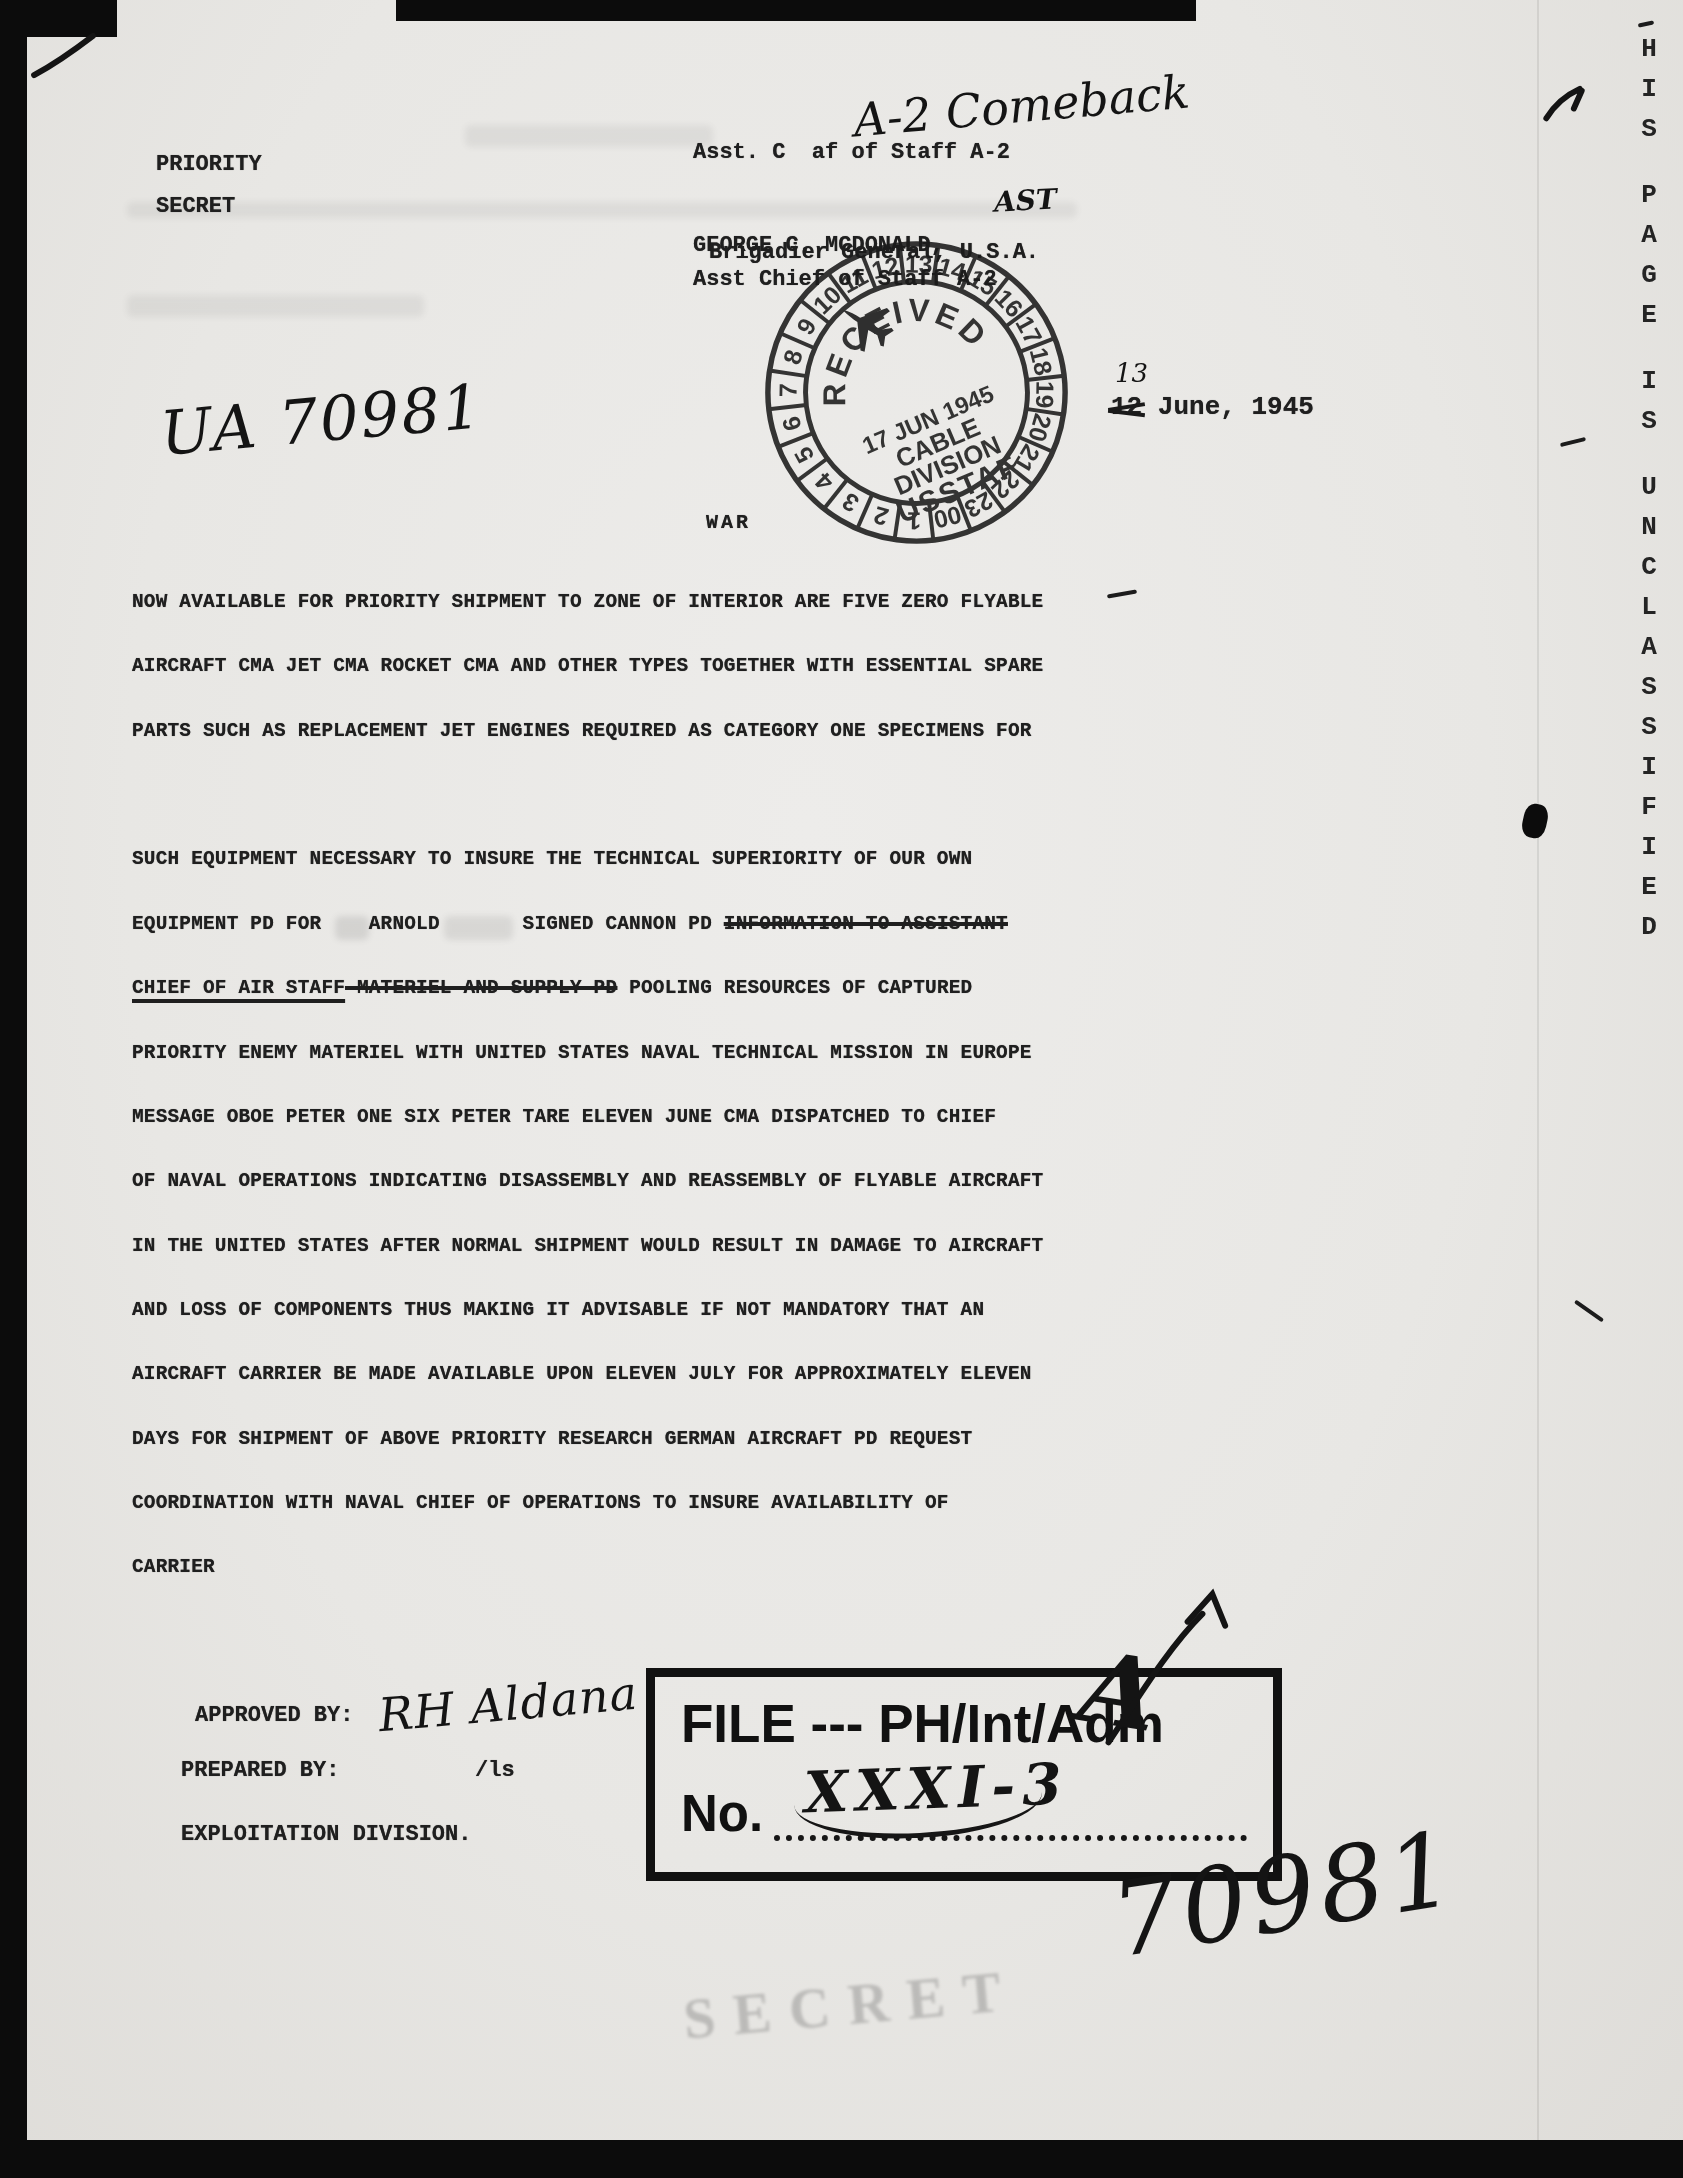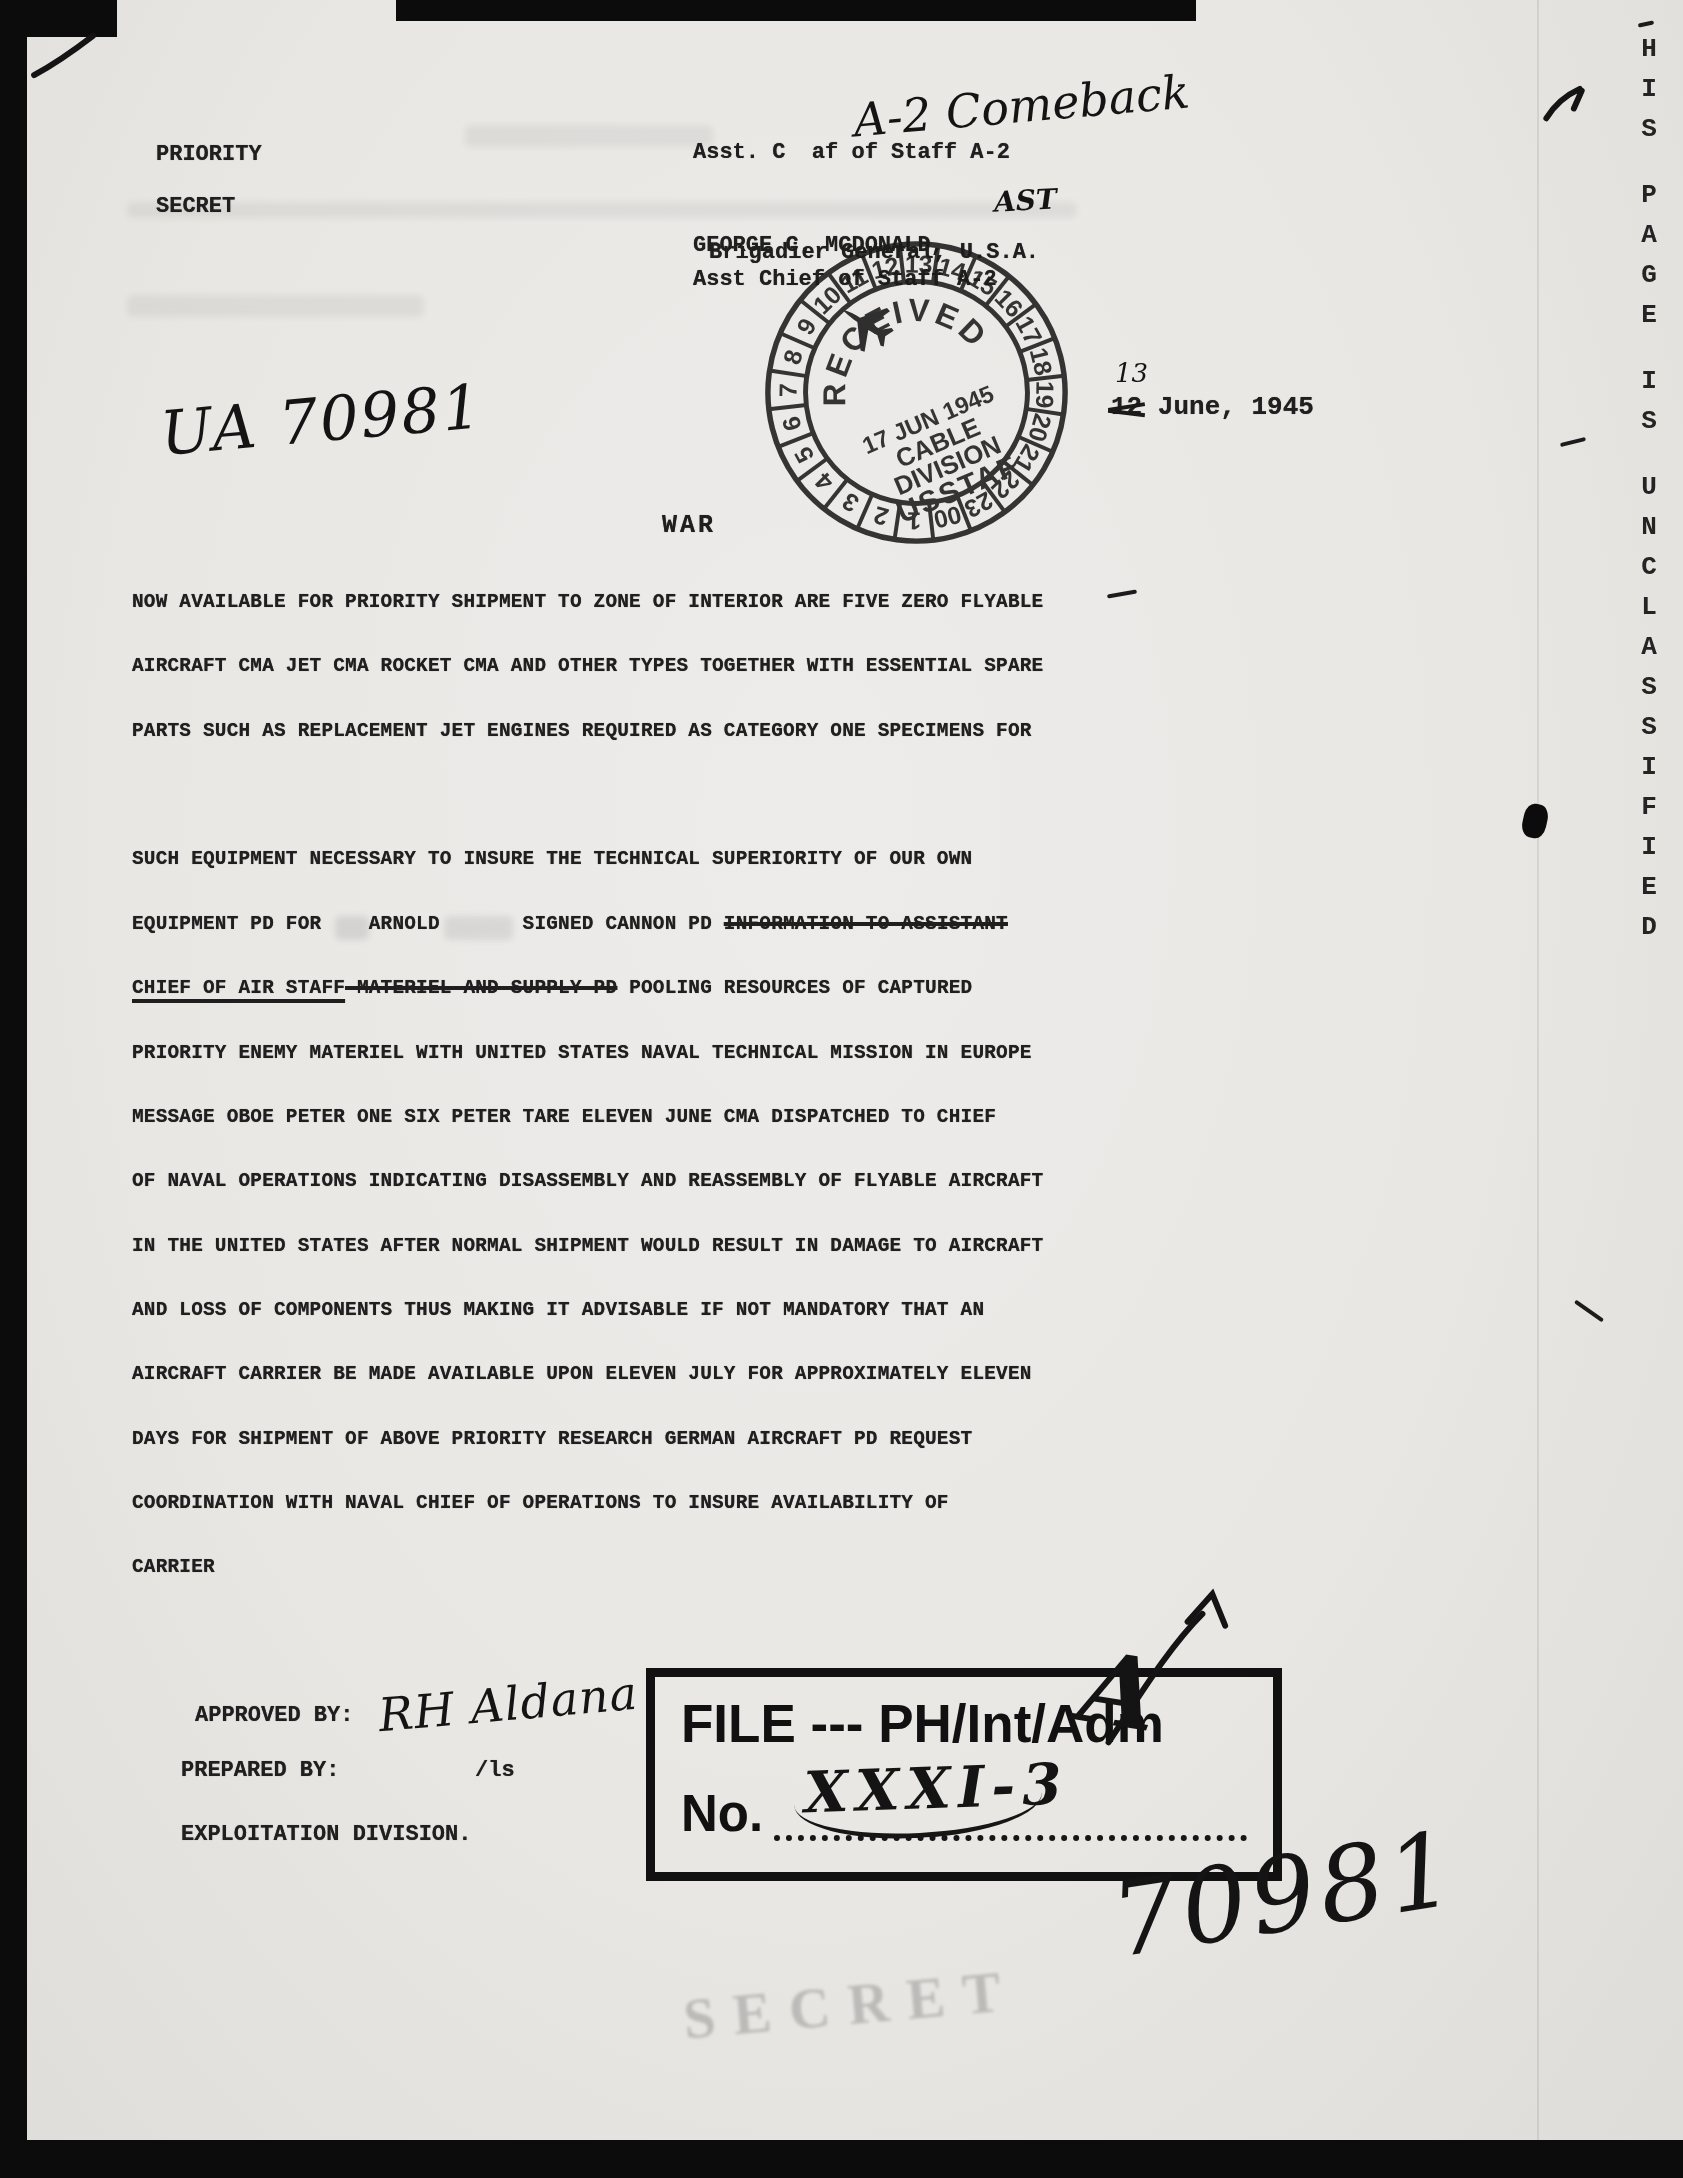--- a/index.html
+++ b/index.html
@@ -66,21 +66,21 @@
   <svg class="pen" style="left:28px;top:28px;" width="75" height="55" viewBox="0 0 76 56">
       <path d="M6,48 Q32,34 66,8"></path>
     </svg>
   <div class="penmark" style="left:1107px;top:592px;width:30px;height:4px;transform:rotate(-10deg);"></div>
   <svg class="pen" style="left:1540px;top:79px;" width="50" height="59" viewBox="0 0 50 60">
       <path d="M6,40 Q18,20 40,10 M34,30 L42,12"></path>
     </svg>
   <div class="penmark" style="left:1560px;top:440px;width:26px;height:4px;transform:rotate(-14deg);"></div>
   <div class="penmark" style="left:1572px;top:1309px;width:34px;height:4px;transform:rotate(35deg);"></div>
 
-  <div class="tw hd" style="left:156px;top:142px;">PRIORITY</div>
+  <div class="tw hd" style="left:156px;top:152px;">PRIORITY</div>
   <div class="tw hd" style="left:156px;top:194px;">SECRET</div>
 
   <div class="hand" style="left:853px;top:79px;font-size:46px;transform:rotate(-5deg);">A-2 Comeback</div>
   <div class="hand" style="left:994px;top:184px;font-size:28px;font-weight:700;transform:rotate(-3deg);">AST</div>
   <div class="hand" style="left:160px;top:384px;font-size:61px;transform:rotate(-5deg);letter-spacing:2px;">UA 70981</div>
 
   <div class="tw hd" style="left:693px;top:140px;">Asst. C  af of Staff A-2</div>
   <div class="tw hd" style="left:693px;top:198px;margin-top:35px;">GEORGE C. MCDONALD,</div>
   <div class="tw hd" style="left:709px;top:240px;">Brigadier General, U.S.A.</div>
   <div class="tw hd" style="left:693px;top:267px;text-align:right;">Asst Chief of Staff A-2</div>
@@ -149,21 +149,21 @@
         <text font-size="32" letter-spacing="4"><textPath href="#recArc" startOffset="50%" text-anchor="middle">RECEIVED</textPath></text>
         <path d="M 0,-24 C 2,-16 2.5,-10 2.5,-5 L 24,12 L 23,16 L 3.5,8 L 3,18 L 10,26 L 9,29 L 0,25 L -9,29 L -10,26 L -3,18 L -3.5,8 L -23,16 L -24,12 L -2.5,-5 C -2.5,-10 -2,-16 0,-24 Z" transform="translate(138,74) rotate(-35) scale(1.05)" fill="#161616"></path>
         <text x="160" y="198" font-size="24" text-anchor="middle">17 JUN 1945</text>
         <text x="160" y="224" font-size="26" text-anchor="middle">CABLE</text>
         <text x="160" y="249" font-size="26" text-anchor="middle">DIVISION</text>
         <text x="160" y="276" font-size="30" letter-spacing="2" text-anchor="middle">USSTAF</text>
       </g>
     </g>
   </svg>
 
-  <div class="tw" style="position:absolute;left:662px;top:511px;font-size:25px;letter-spacing:3px;">WAR</div>
+  <div class="tw" style="position:absolute;left:706px;top:511px;font-size:20px;letter-spacing:3px;">WAR</div>
 
   <div class="tw bl" style="top:591px;">NOW AVAILABLE FOR PRIORITY SHIPMENT TO ZONE OF INTERIOR ARE FIVE ZERO FLYABLE</div>
   <div class="tw bl" style="top:655px;">AIRCRAFT CMA JET CMA ROCKET CMA AND OTHER TYPES TOGETHER WITH ESSENTIAL SPARE</div>
   <div class="tw bl" style="top:720px;">PARTS SUCH AS REPLACEMENT JET ENGINES REQUIRED AS CATEGORY ONE SPECIMENS FOR</div>
   <div class="tw bl" style="top:848px;">SUCH EQUIPMENT NECESSARY TO INSURE THE TECHNICAL SUPERIORITY OF OUR OWN</div>
   <div class="tw bl" style="top:913px;"><span>EQUIPMENT PD FOR    ARNOLD       SIGNED CANNON PD </span><span class="struck">INFORMATION TO ASSISTANT</span></div>
   <div class="tw bl" style="top:977px;"><span class="underlined">CHIEF OF AIR STAFF</span><span class="struck"> MATERIEL AND SUPPLY PD</span><span> POOLING RESOURCES OF CAPTURED</span></div>
   <div class="tw bl" style="top:1042px;">PRIORITY ENEMY MATERIEL WITH UNITED STATES NAVAL TECHNICAL MISSION IN EUROPE</div>
   <div class="tw bl" style="top:1106px;">MESSAGE OBOE PETER ONE SIX PETER TARE ELEVEN JUNE CMA DISPATCHED TO CHIEF</div>
   <div class="tw bl" style="top:1170px;">OF NAVAL OPERATIONS INDICATING DISASSEMBLY AND REASSEMBLY OF FLYABLE AIRCRAFT</div>

